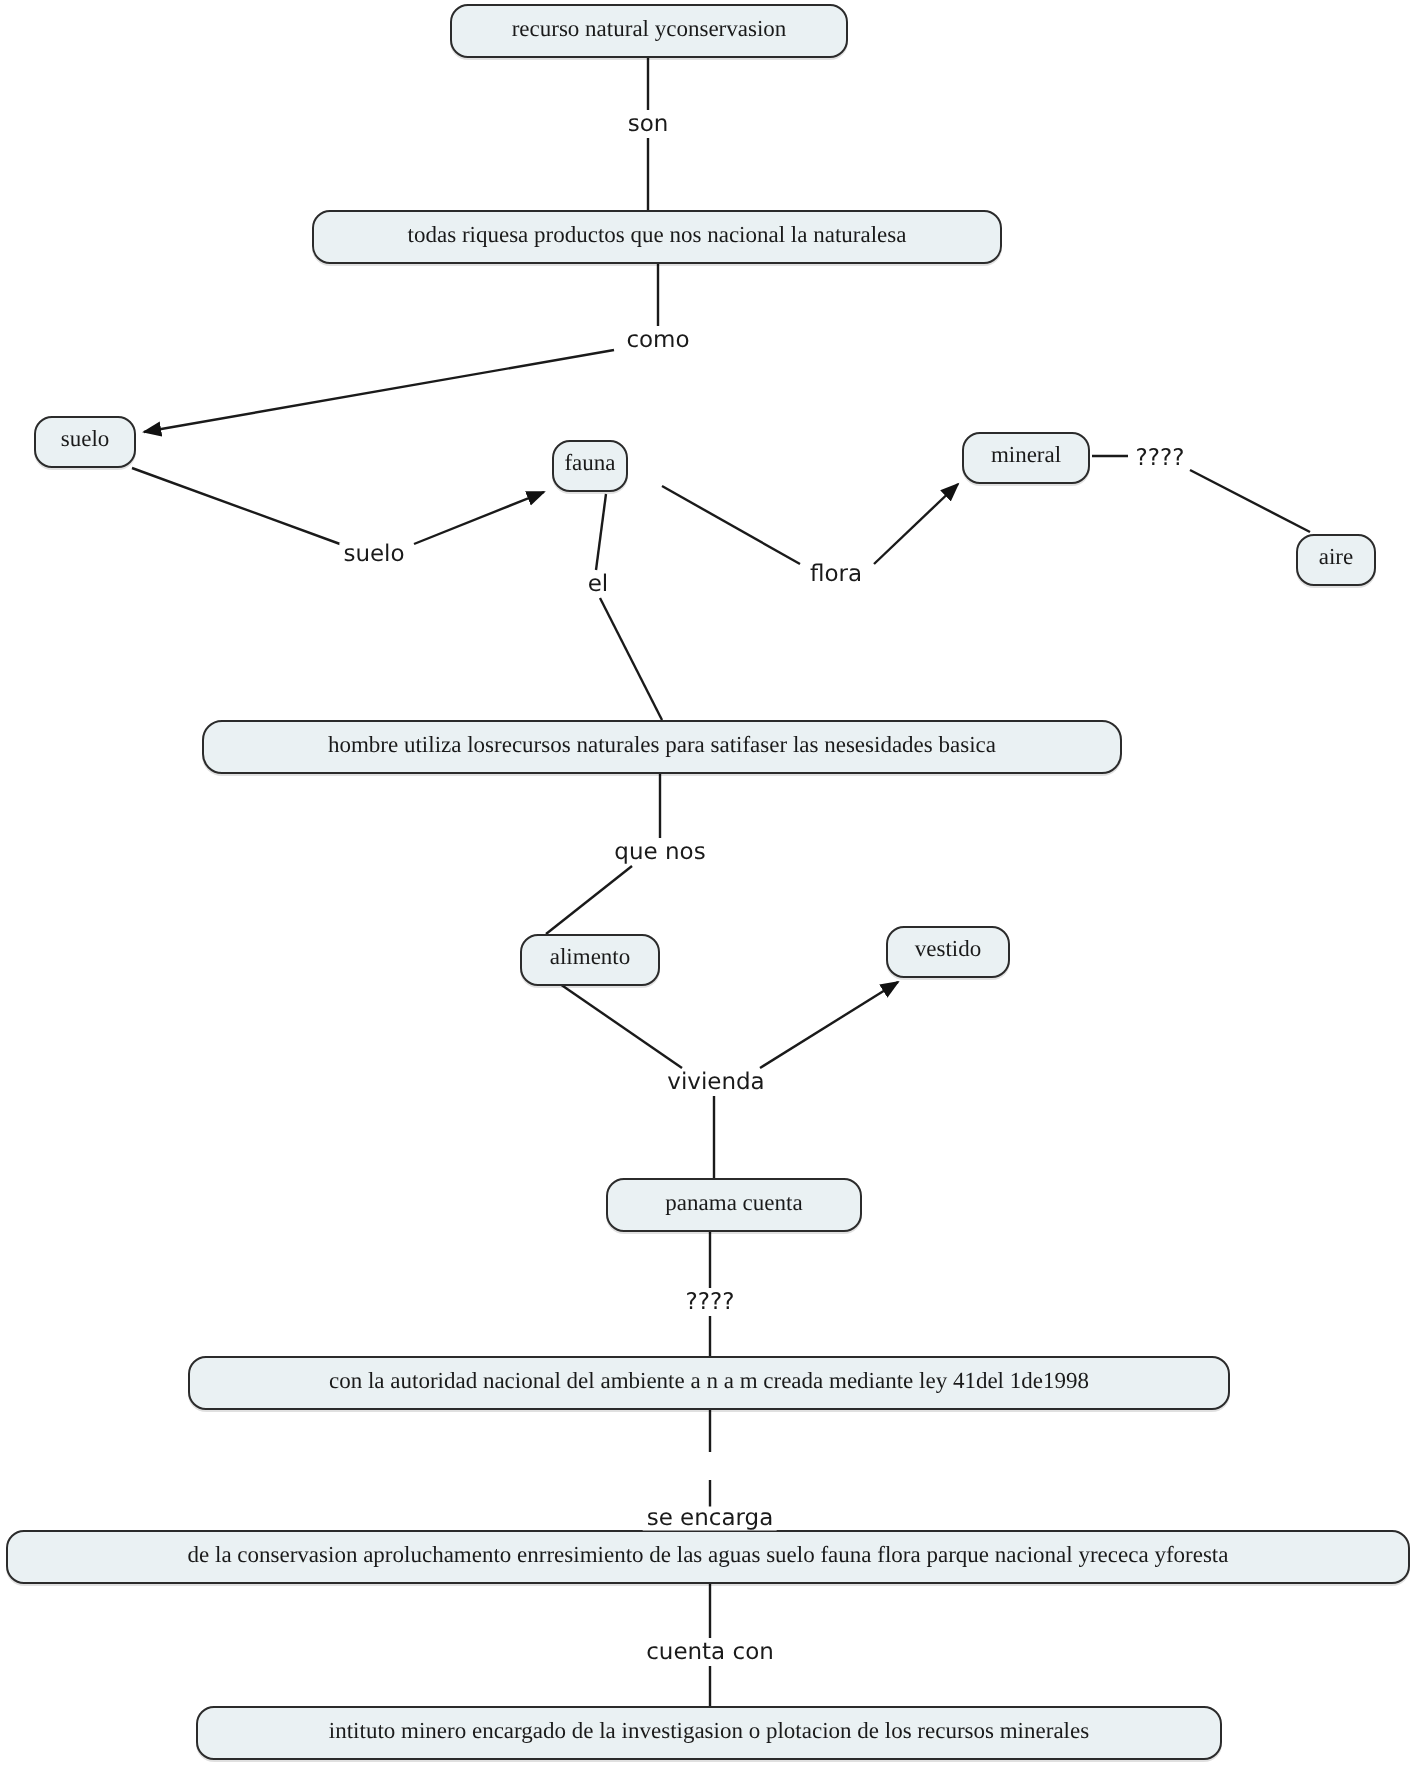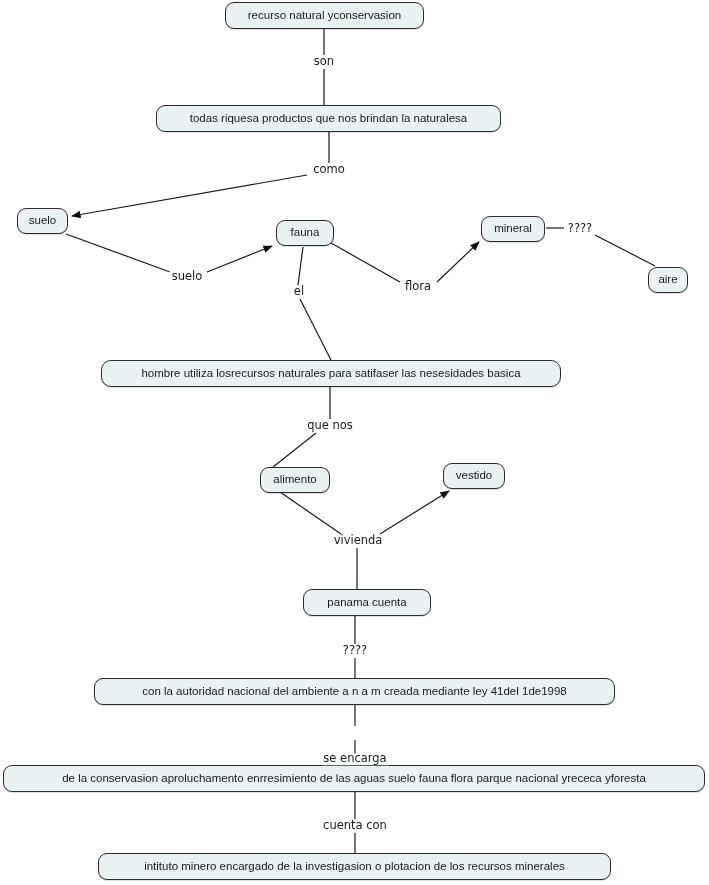--- a/index.html
+++ b/index.html
@@ -26,21 +26,21 @@
     height: 885px;
     pointer-events: none;
   }
   .node {
     position: absolute;
     box-sizing: border-box;
     background: #eaf1f3;
     border: 1px solid #2b2b2b;
     border-radius: 9px;
     color: #1a1a1a;
-    font-family: Liberation Sans, sans-serif;
+    font-family: Liberation Serif, serif;
     font-size: 11.5px;
     line-height: 1;
     display: flex;
     align-items: center;
     justify-content: center;
     white-space: nowrap;
     text-align: center;
     box-shadow: 0 1px 0 rgba(0,0,0,0.12);
   }
   .edge-label {
@@ -86,23 +86,23 @@
         <path d="M 355,616 L 355,644" fill="none" stroke="#1a1a1a" stroke-width="1.2"></path>
         <path d="M 355,658 L 355,678" fill="none" stroke="#1a1a1a" stroke-width="1.2"></path>
         <path d="M 355,705 L 355,726" fill="none" stroke="#1a1a1a" stroke-width="1.2"></path>
         <path d="M 355,740 L 355,765" fill="none" stroke="#1a1a1a" stroke-width="1.2"></path>
         <path d="M 355,792 L 355,819" fill="none" stroke="#1a1a1a" stroke-width="1.2"></path>
         <path d="M 355,833 L 355,853" fill="none" stroke="#1a1a1a" stroke-width="1.2"></path>
       </g>
   </svg>
   <div id="node-layer">
       <div class="node" style="left: 225px; top: 2px; width: 199px; height: 27px; background: rgb(234, 241, 243); border-color: rgb(43, 43, 43); color: rgb(26, 26, 26);">recurso natural yconservasion</div>
-      <div class="node" style="left: 156px; top: 105px; width: 345px; height: 27px; background: rgb(234, 241, 243); border-color: rgb(43, 43, 43); color: rgb(26, 26, 26);">todas riquesa productos que nos brindan la naturalesa</div>
+      <div class="node" style="left: 156px; top: 105px; width: 345px; height: 27px; background: rgb(234, 241, 243); border-color: rgb(43, 43, 43); color: rgb(26, 26, 26);">todas riquesa productos que nos nacional la naturalesa</div>
       <div class="node" style="left: 17px; top: 208px; width: 51px; height: 26px; background: rgb(234, 241, 243); border-color: rgb(43, 43, 43); color: rgb(26, 26, 26);">suelo</div>
-      <div class="node" style="left: 276px; top: 220px; width: 58px; height: 26px; background: rgb(234, 241, 243); border-color: rgb(43, 43, 43); color: rgb(26, 26, 26);">fauna</div>
+      <div class="node" style="left: 276px; top: 220px; width: 38px; height: 26px; background: rgb(234, 241, 243); border-color: rgb(43, 43, 43); color: rgb(26, 26, 26);">fauna</div>
       <div class="node" style="left: 481px; top: 216px; width: 64px; height: 26px; background: rgb(234, 241, 243); border-color: rgb(43, 43, 43); color: rgb(26, 26, 26);">mineral</div>
       <div class="node" style="left: 648px; top: 267px; width: 40px; height: 26px; background: rgb(234, 241, 243); border-color: rgb(43, 43, 43); color: rgb(26, 26, 26); text-align: right;">aire</div>
       <div class="node" style="left: 101px; top: 360px; width: 460px; height: 27px; background: rgb(234, 241, 243); border-color: rgb(43, 43, 43); color: rgb(26, 26, 26); border-radius: 10px;">hombre utiliza losrecursos naturales para satifaser las nesesidades basica</div>
       <div class="node" style="left: 213px; top: 467px; width: 70px; height: 26px; background: rgb(234, 241, 243); border-color: rgb(43, 43, 43); color: rgb(26, 26, 26); margin-left: 47px;">alimento</div>
       <div class="node" style="left: 443px; top: 463px; width: 62px; height: 26px; background: rgb(234, 241, 243); border-color: rgb(43, 43, 43); color: rgb(26, 26, 26);">vestido</div>
       <div class="node" style="left: 303px; top: 589px; width: 128px; height: 27px; background: rgb(234, 241, 243); border-color: rgb(43, 43, 43); color: rgb(26, 26, 26);">panama cuenta</div>
       <div class="node" style="left: 94px; top: 678px; width: 521px; height: 27px; background: rgb(234, 241, 243); border-color: rgb(43, 43, 43); color: rgb(26, 26, 26);">con la autoridad nacional del ambiente a n a m creada mediante ley 41del 1de1998</div>
       <div class="node" style="left: 3px; top: 765px; width: 702px; height: 27px; background: rgb(234, 241, 243); border-color: rgb(43, 43, 43); color: rgb(26, 26, 26);">de la conservasion aproluchamento enrresimiento de las aguas suelo fauna flora parque nacional yrececa yforesta</div>
       <div class="node" style="left: 98px; top: 853px; width: 513px; height: 27px; background: rgb(234, 241, 243); border-color: rgb(43, 43, 43); color: rgb(26, 26, 26); text-align: center;">intituto minero encargado de la investigasion o plotacion de los recursos minerales</div>
     </div>

